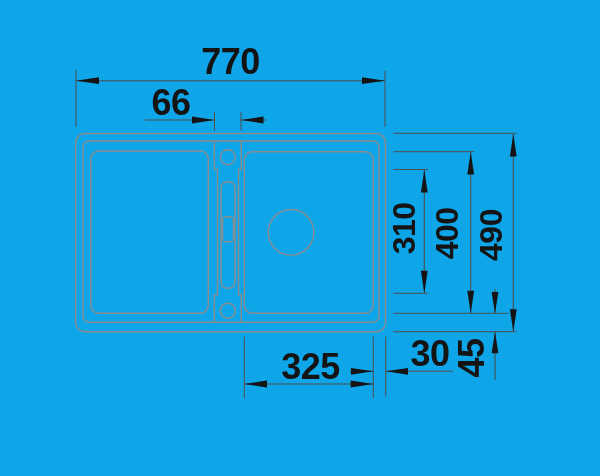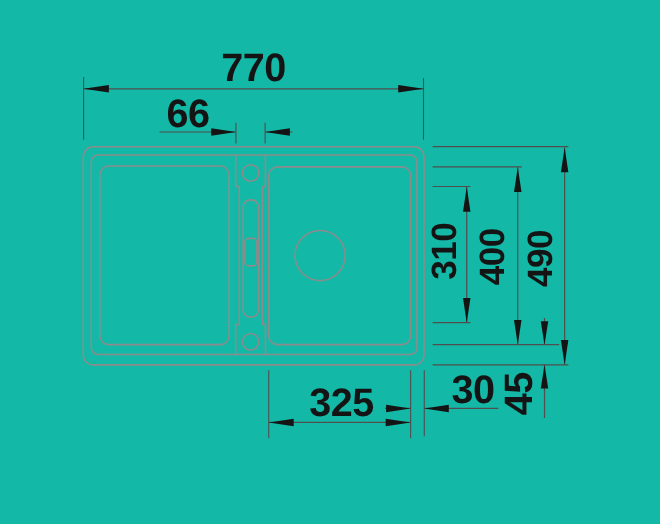--- a/index.html
+++ b/index.html
@@ -1,16 +1,16 @@
 <!DOCTYPE html>
 <html><head>
 <meta charset="utf-8">
 <style>
   html,body{margin:0;padding:0;background:#ffffff;}
-  .stage{position:relative;width:600px;height:476px;background:#14b8a6;overflow:hidden;}
+  .stage{position:relative;width:600px;height:476px;background:#0ea5e9;overflow:hidden;}
   svg{display:block;}
   .sink-line{fill:none;stroke:#8c8c8c;stroke-width:1.4;}
   .dim-line{fill:none;stroke:#4f4f4f;stroke-width:1.1;}
   .ext-line{fill:none;stroke:#4f4f4f;stroke-width:1;}
   .arrow{fill:#141414;stroke:none;}
   .dim-text{font-family:"Liberation Sans","DejaVu Sans",sans-serif;font-weight:bold;fill:#141414;letter-spacing:-0.5px;}
   .fs-big{font-size:36px;}
   .fs-side{font-size:32px;}
 </style>
 </head>

